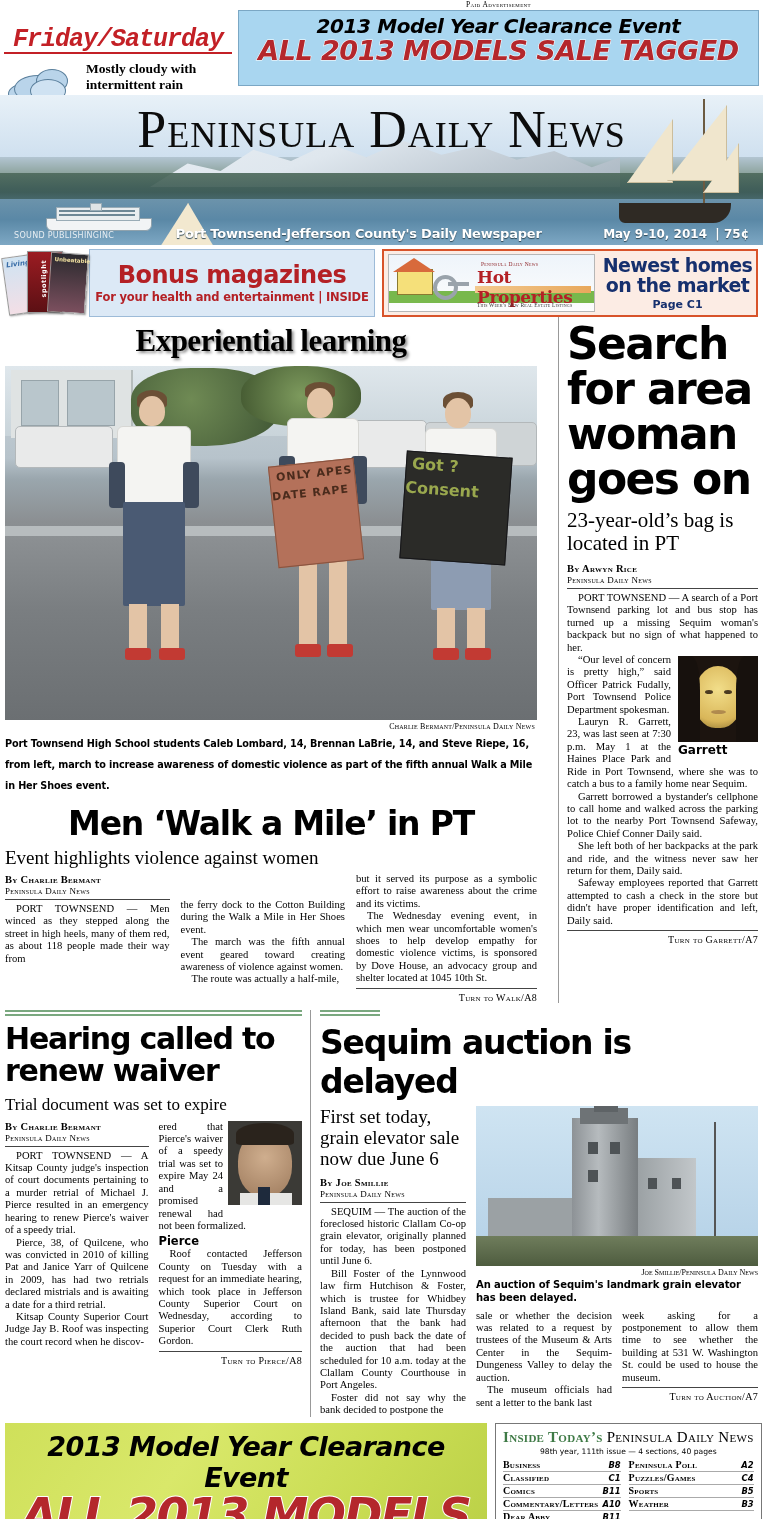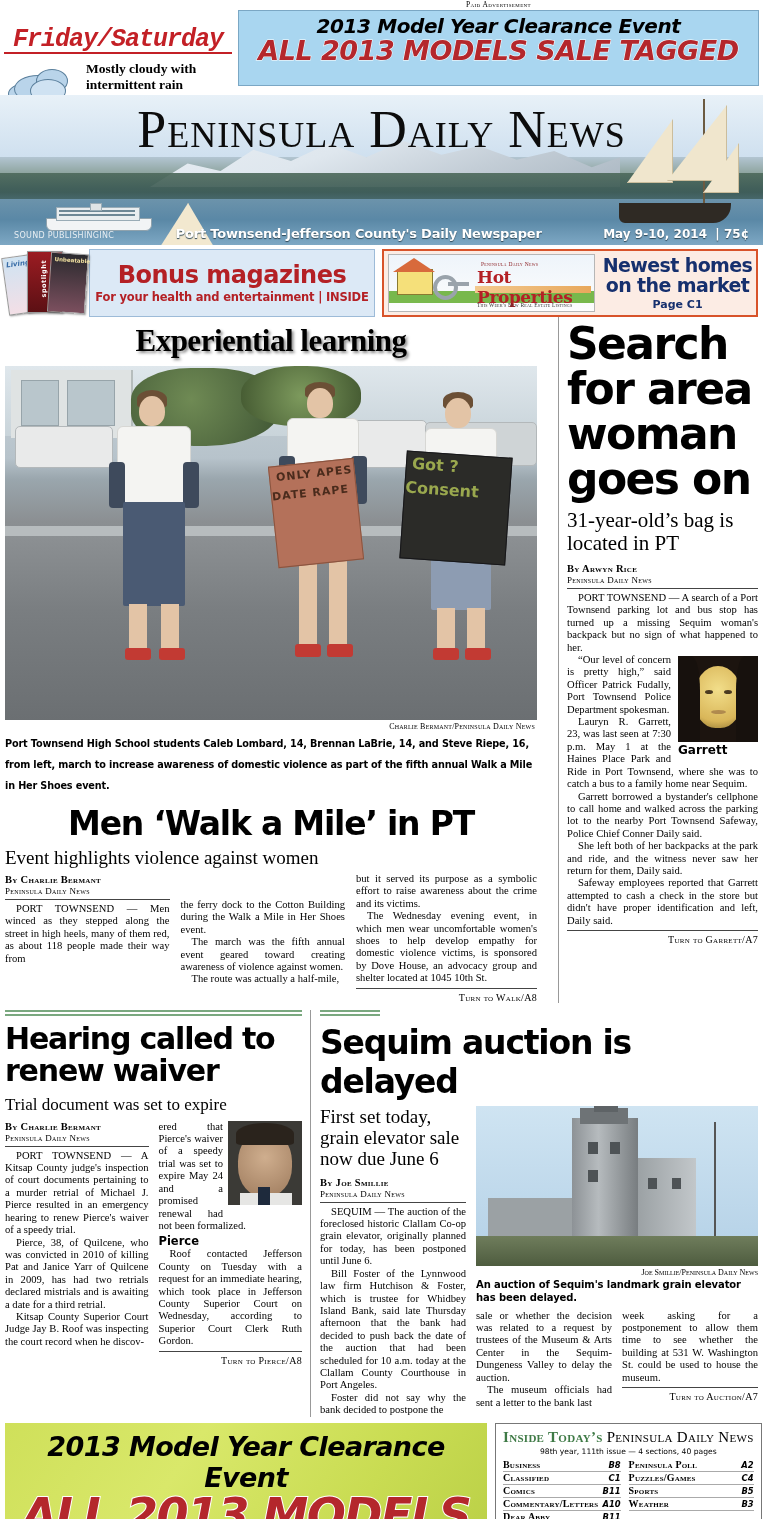--- a/index.html
+++ b/index.html
@@ -439,21 +439,21 @@
             <p>The Wednesday evening event, in which men wear uncomfortable women's shoes to help develop empathy for domestic violence victims, is sponsored by Dove House, an advocacy group and shelter located at 1045 10th St.</p>
           </div>
           <div class="turnrule"></div>
           <div class="turnto">Turn to Walk/A8</div>
         </div>
       </div>
     </div>
 
     <div class="rightcol">
       <div class="search-head">Search for area woman goes on</div>
-      <div class="search-deck">31-year-old’s bag is located in PT</div>
+      <div class="search-deck">23-year-old’s bag is located in PT</div>
       <div class="byline">By Arwyn Rice</div>
       <div class="byline2">Peninsula Daily News</div>
       <div class="byrule"></div>
 
       <div class="bodytext">
         <p>PORT TOWNSEND — A search of a Port Townsend parking lot and bus stop has turned up a missing Sequim woman's backpack but no sign of what happened to her.</p>
         <div class="mugwrap">
           <div class="mug">
             <span class="mug-face"></span>
               <span class="mug-hairL"></span>

